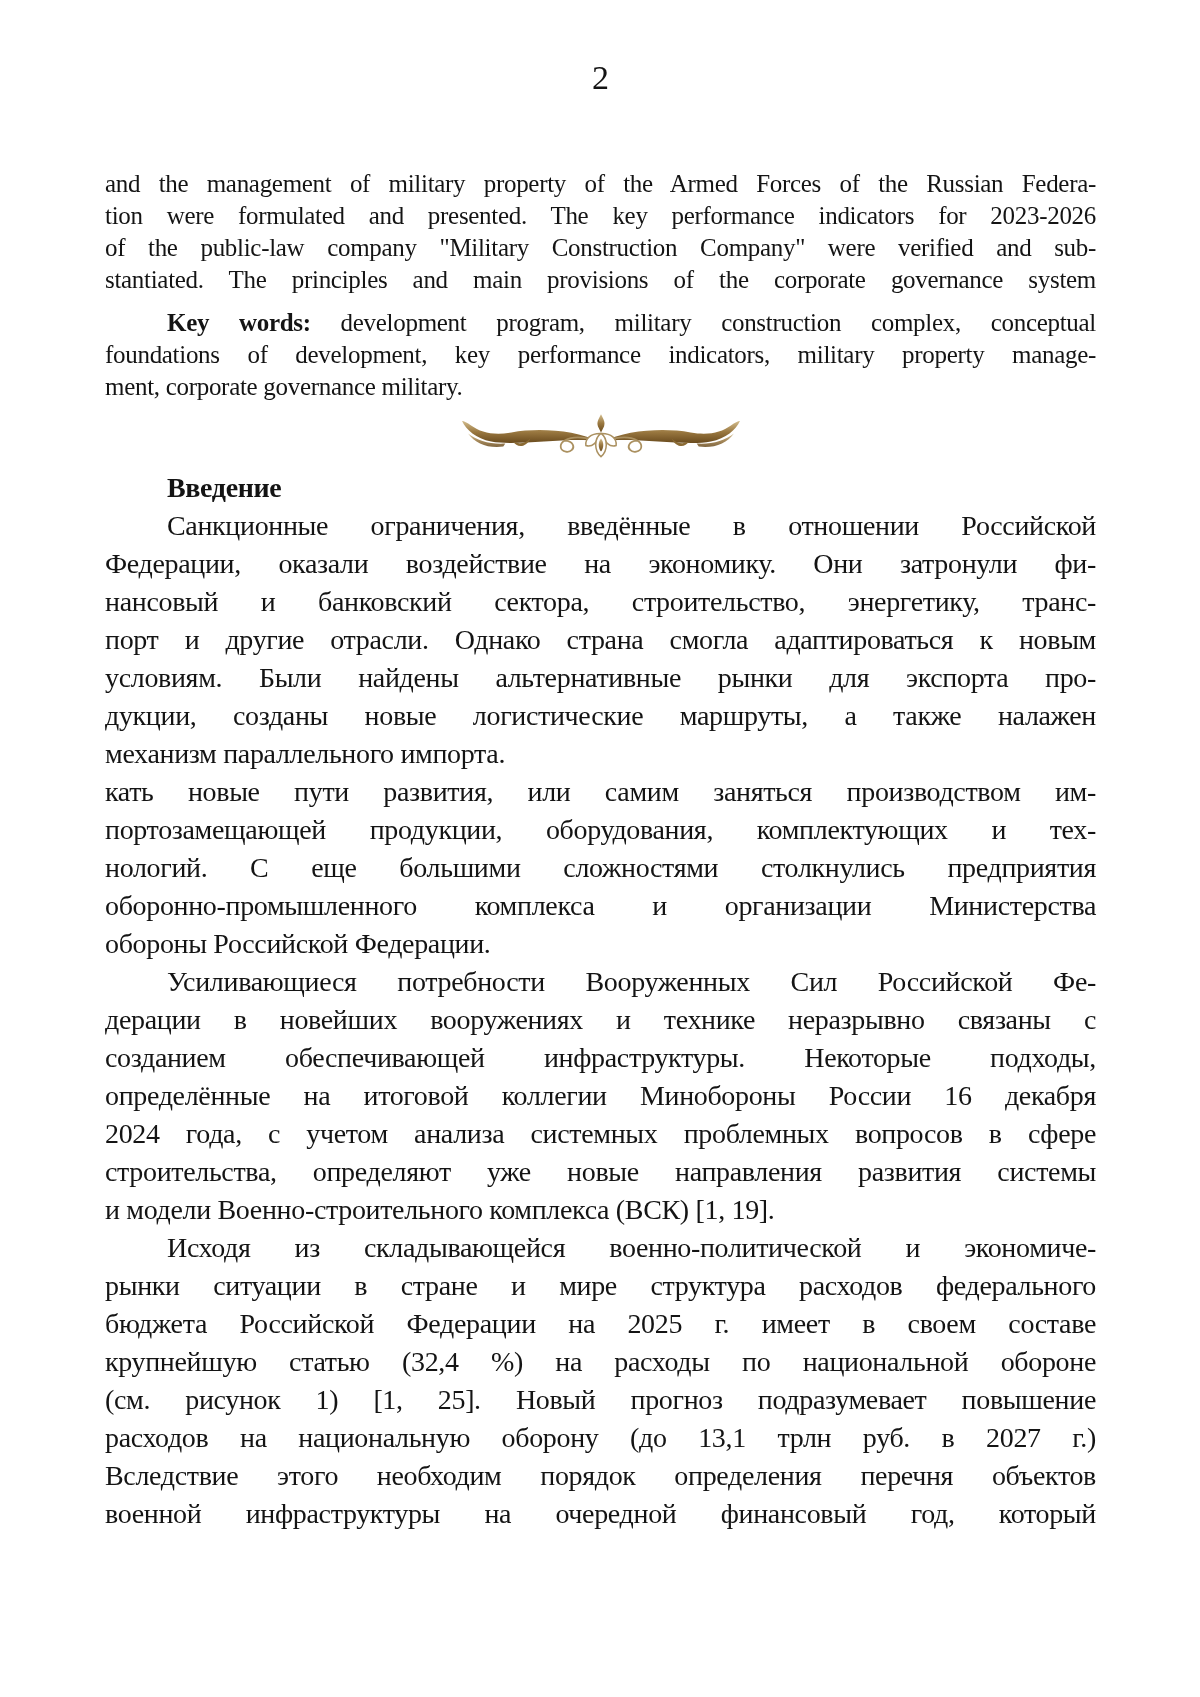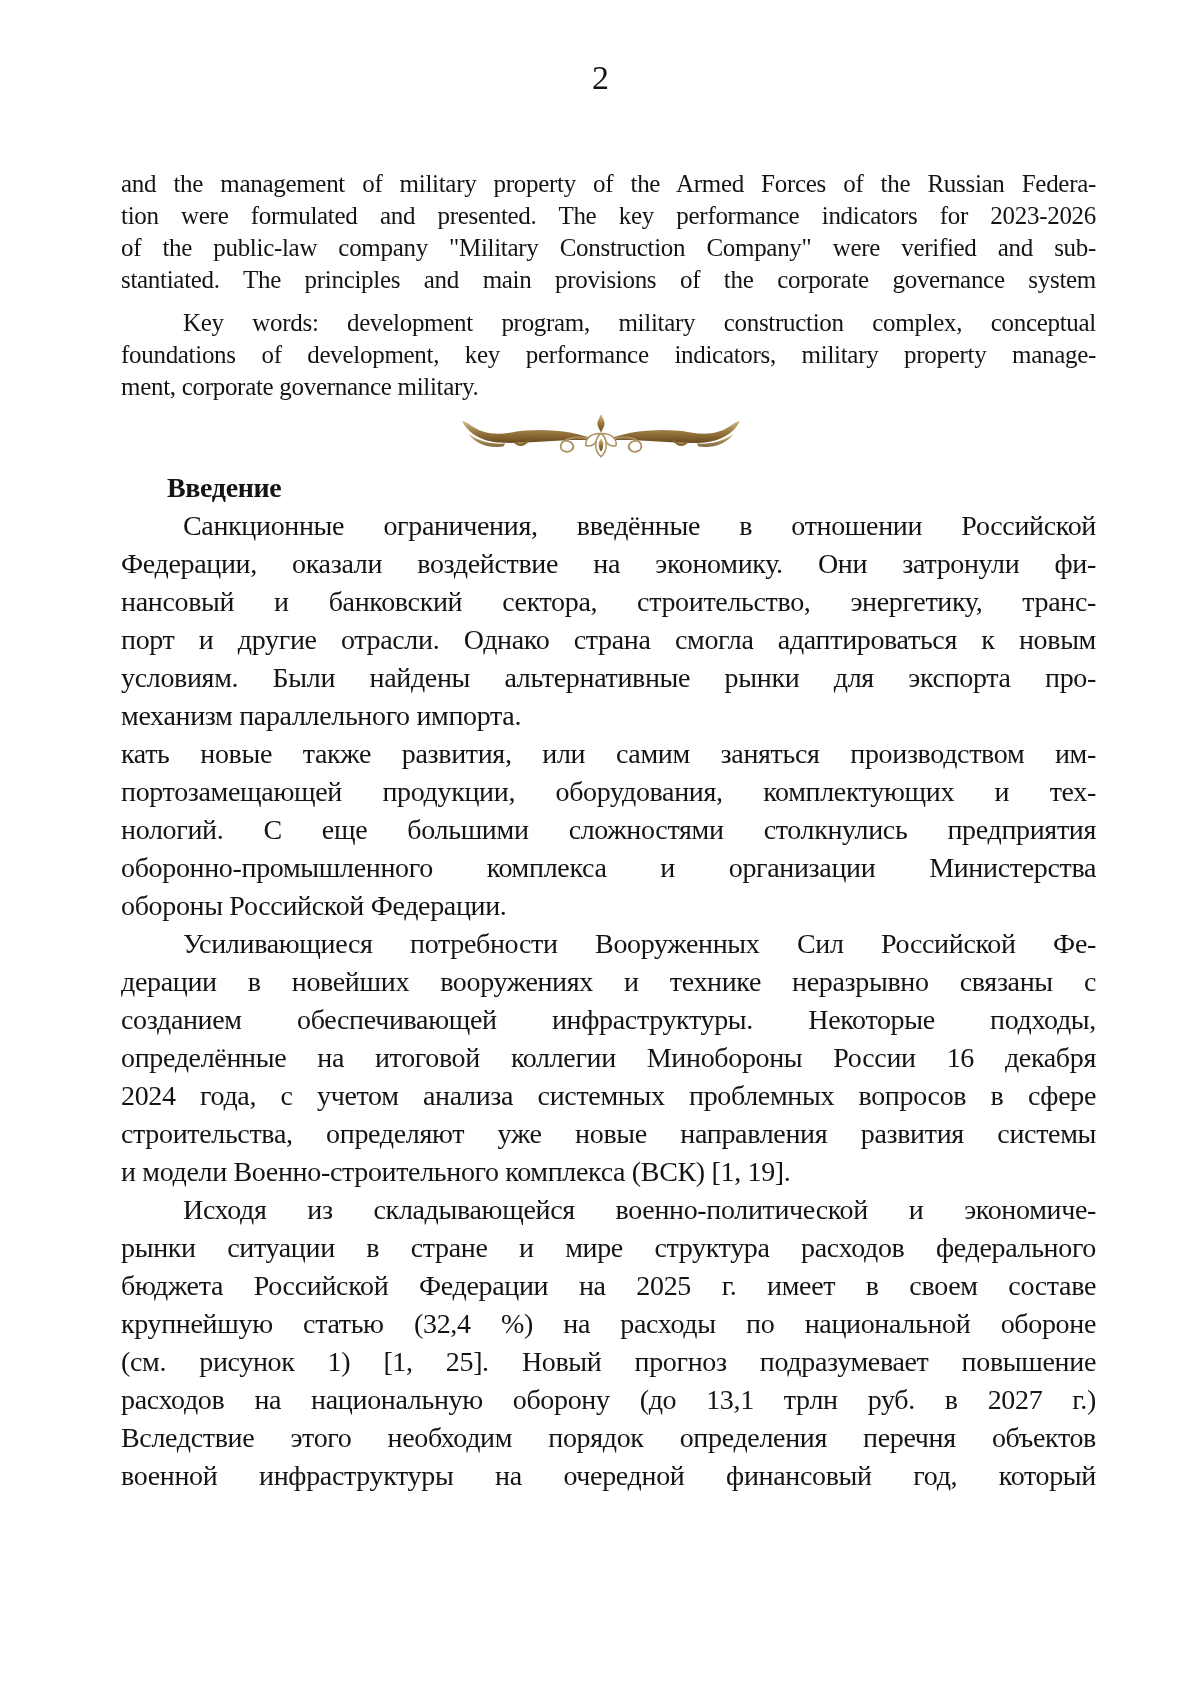--- a/index.html
+++ b/index.html
@@ -23,33 +23,32 @@
   }
   .page-number {
     text-align: center;
     font-size: 34px;
     line-height: 40px;
   }
   
   .jline {
     text-align: justify;
     text-align-last: justify;
-    margin-left: 16px;
   }
   .jline.lastline { text-align-last: left; }
   .jline.first { text-indent: 62px; }
 
   .abstract {
     margin-top: 70px;
     font-size: 25px;
     line-height: 32px;
     letter-spacing: -0.012em;
   }
   .abstract .para + .para { margin-top: 11px; }
-  .abstract b { font-weight: normal; }
+  .abstract b { font-weight: bold; }
 
   .ornament {
     margin-top: 3px;
     height: 62px;
     display: flex;
     justify-content: center;
     align-items: center;
   }
 
   .intro {
@@ -115,24 +114,25 @@
 
   <section class="intro">
     <h2 class="intro-heading">Введение</h2>
     <div>
         <div class="para">
           <div class="jline first">Санкционные ограничения, введённые в отношении Российской</div>
           <div class="jline">Федерации, оказали воздействие на экономику. Они затронули фи-</div>
           <div class="jline">нансовый и банковский сектора, строительство, энергетику, транс-</div>
           <div class="jline">порт и другие отрасли. Однако страна смогла адаптироваться к новым</div>
           <div class="jline">условиям. Были найдены альтернативные рынки для экспорта про-</div>
+          <div class="jline">дукции, созданы новые логистические маршруты, а также налажен</div>
           <div class="jline lastline">механизм параллельного импорта.</div>
         </div>
         <div class="para">
-          <div class="jline">кать новые также развития, или самим заняться производством им-</div>
+          <div class="jline">кать новые пути развития, или самим заняться производством им-</div>
           <div class="jline">портозамещающей продукции, оборудования, комплектующих и тех-</div>
           <div class="jline">нологий. С еще большими сложностями столкнулись предприятия</div>
           <div class="jline">оборонно-промышленного комплекса и организации Министерства</div>
           <div class="jline lastline">обороны Российской Федерации.</div>
         </div>
         <div class="para">
           <div class="jline first">Усиливающиеся потребности Вооруженных Сил Российской Фе-</div>
           <div class="jline">дерации в новейших вооружениях и технике неразрывно связаны с</div>
           <div class="jline">созданием обеспечивающей инфраструктуры. Некоторые подходы,</div>
           <div class="jline">определённые на итоговой коллегии Минобороны России 16 декабря</div>

